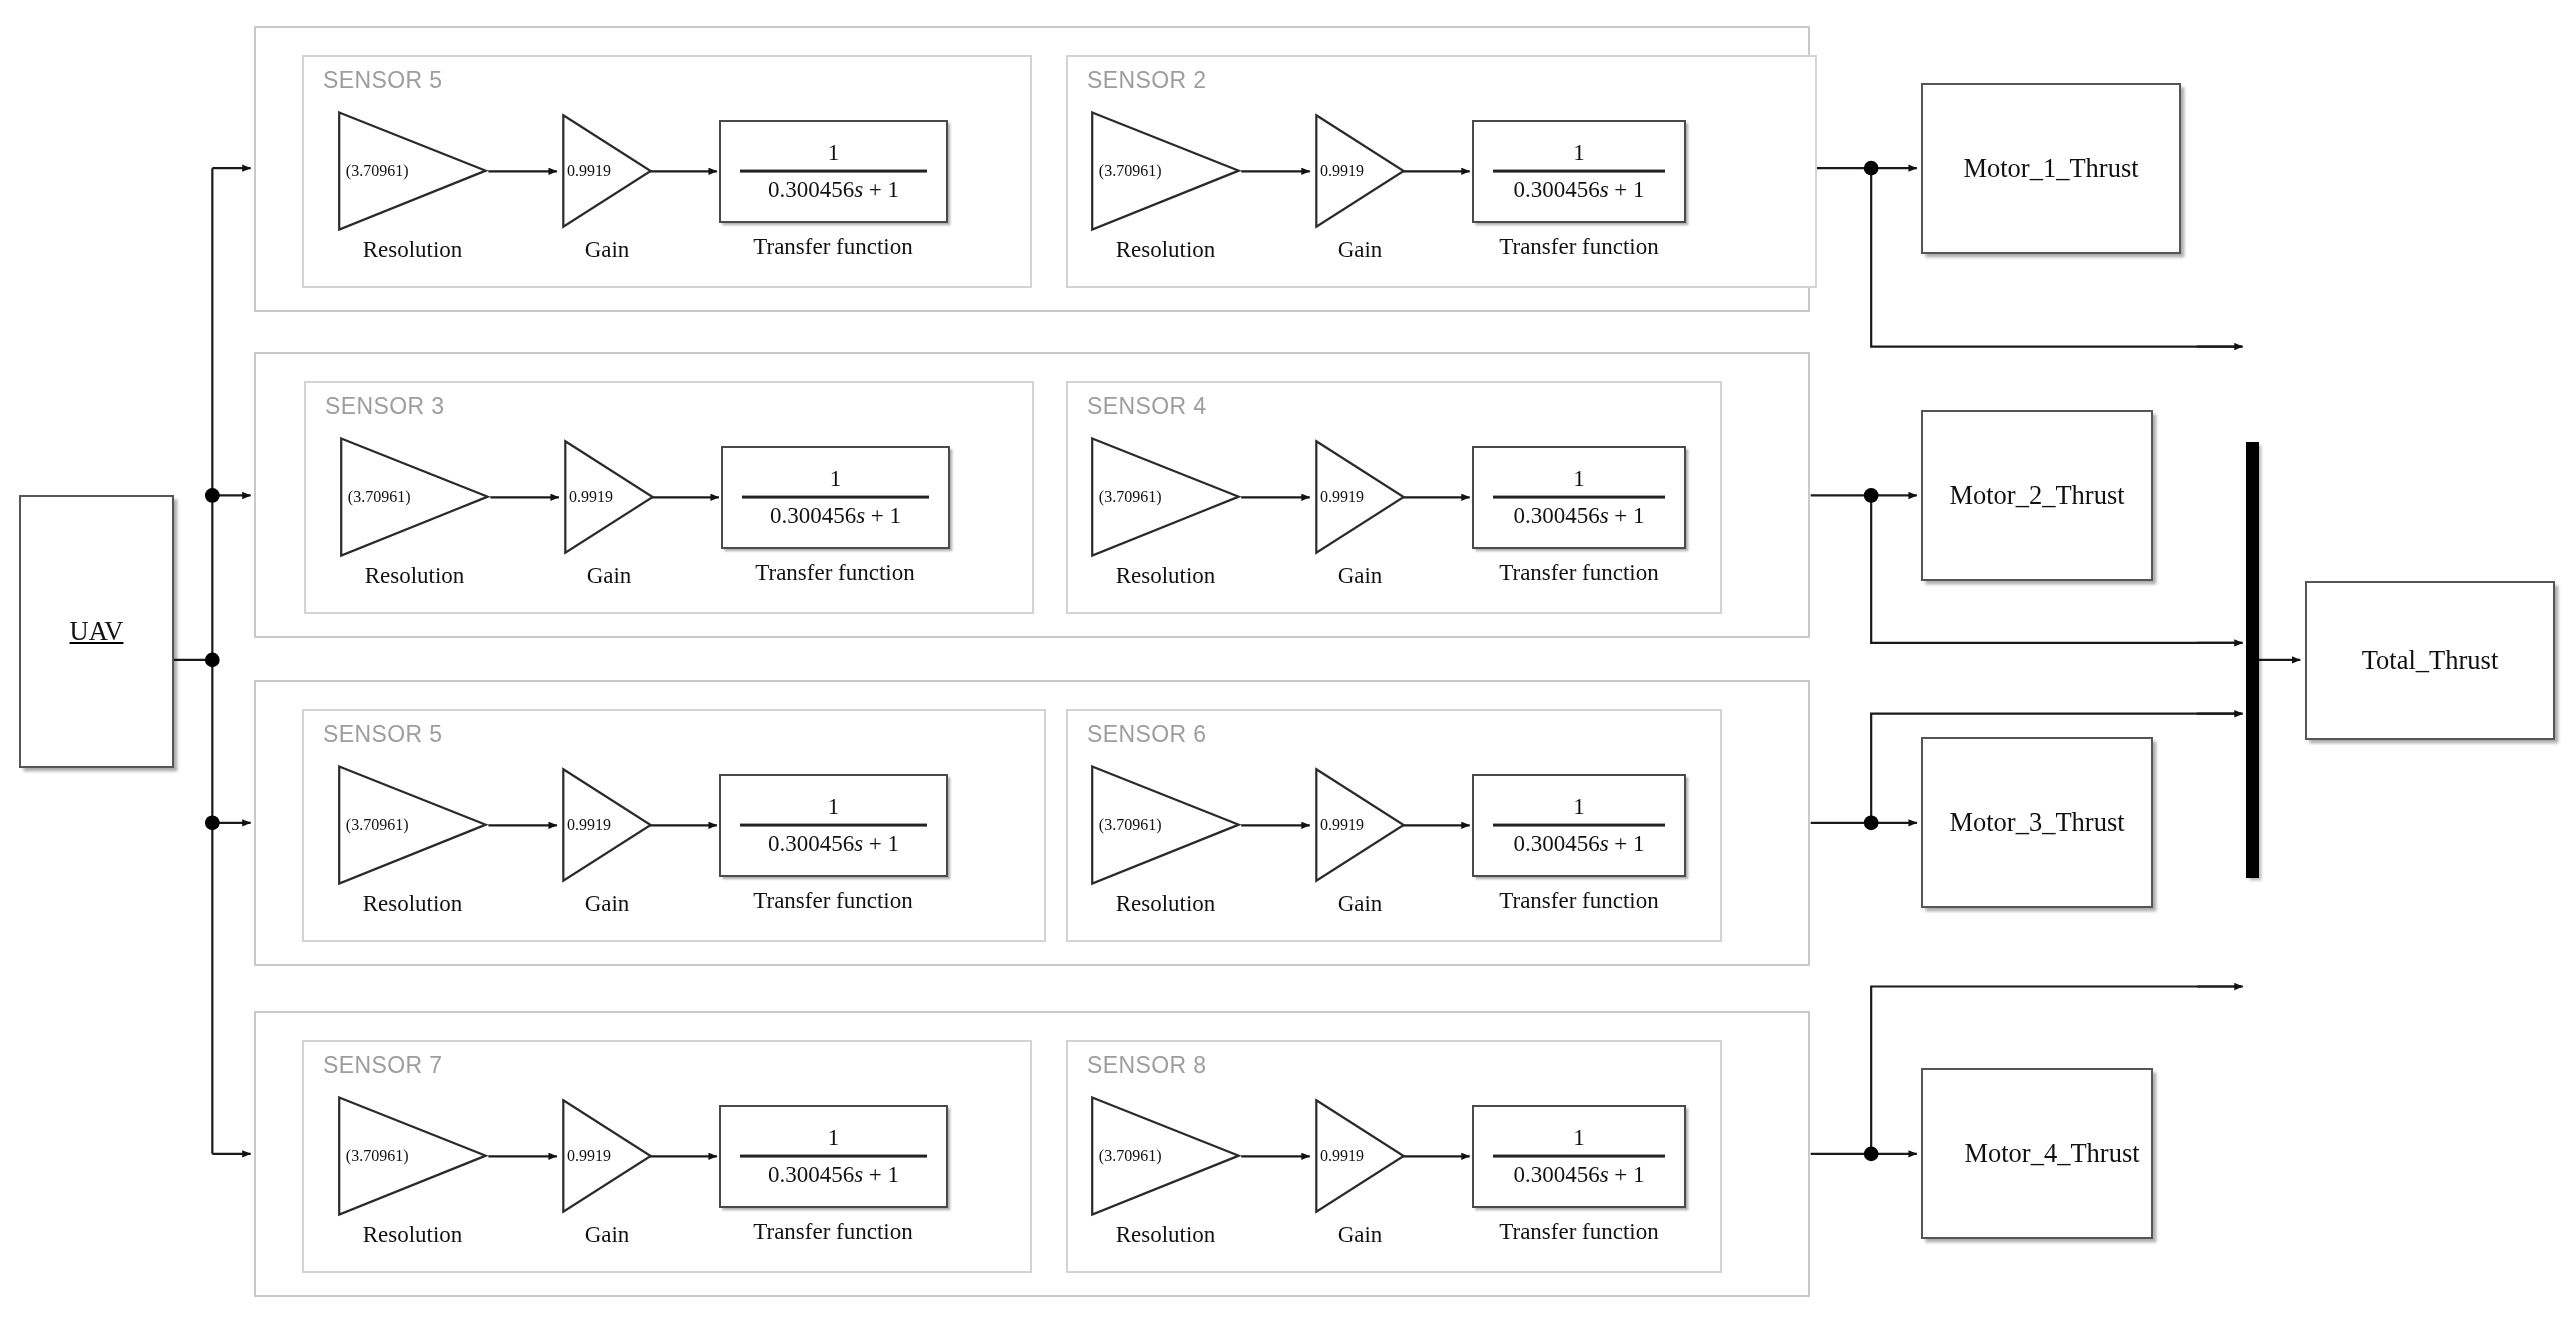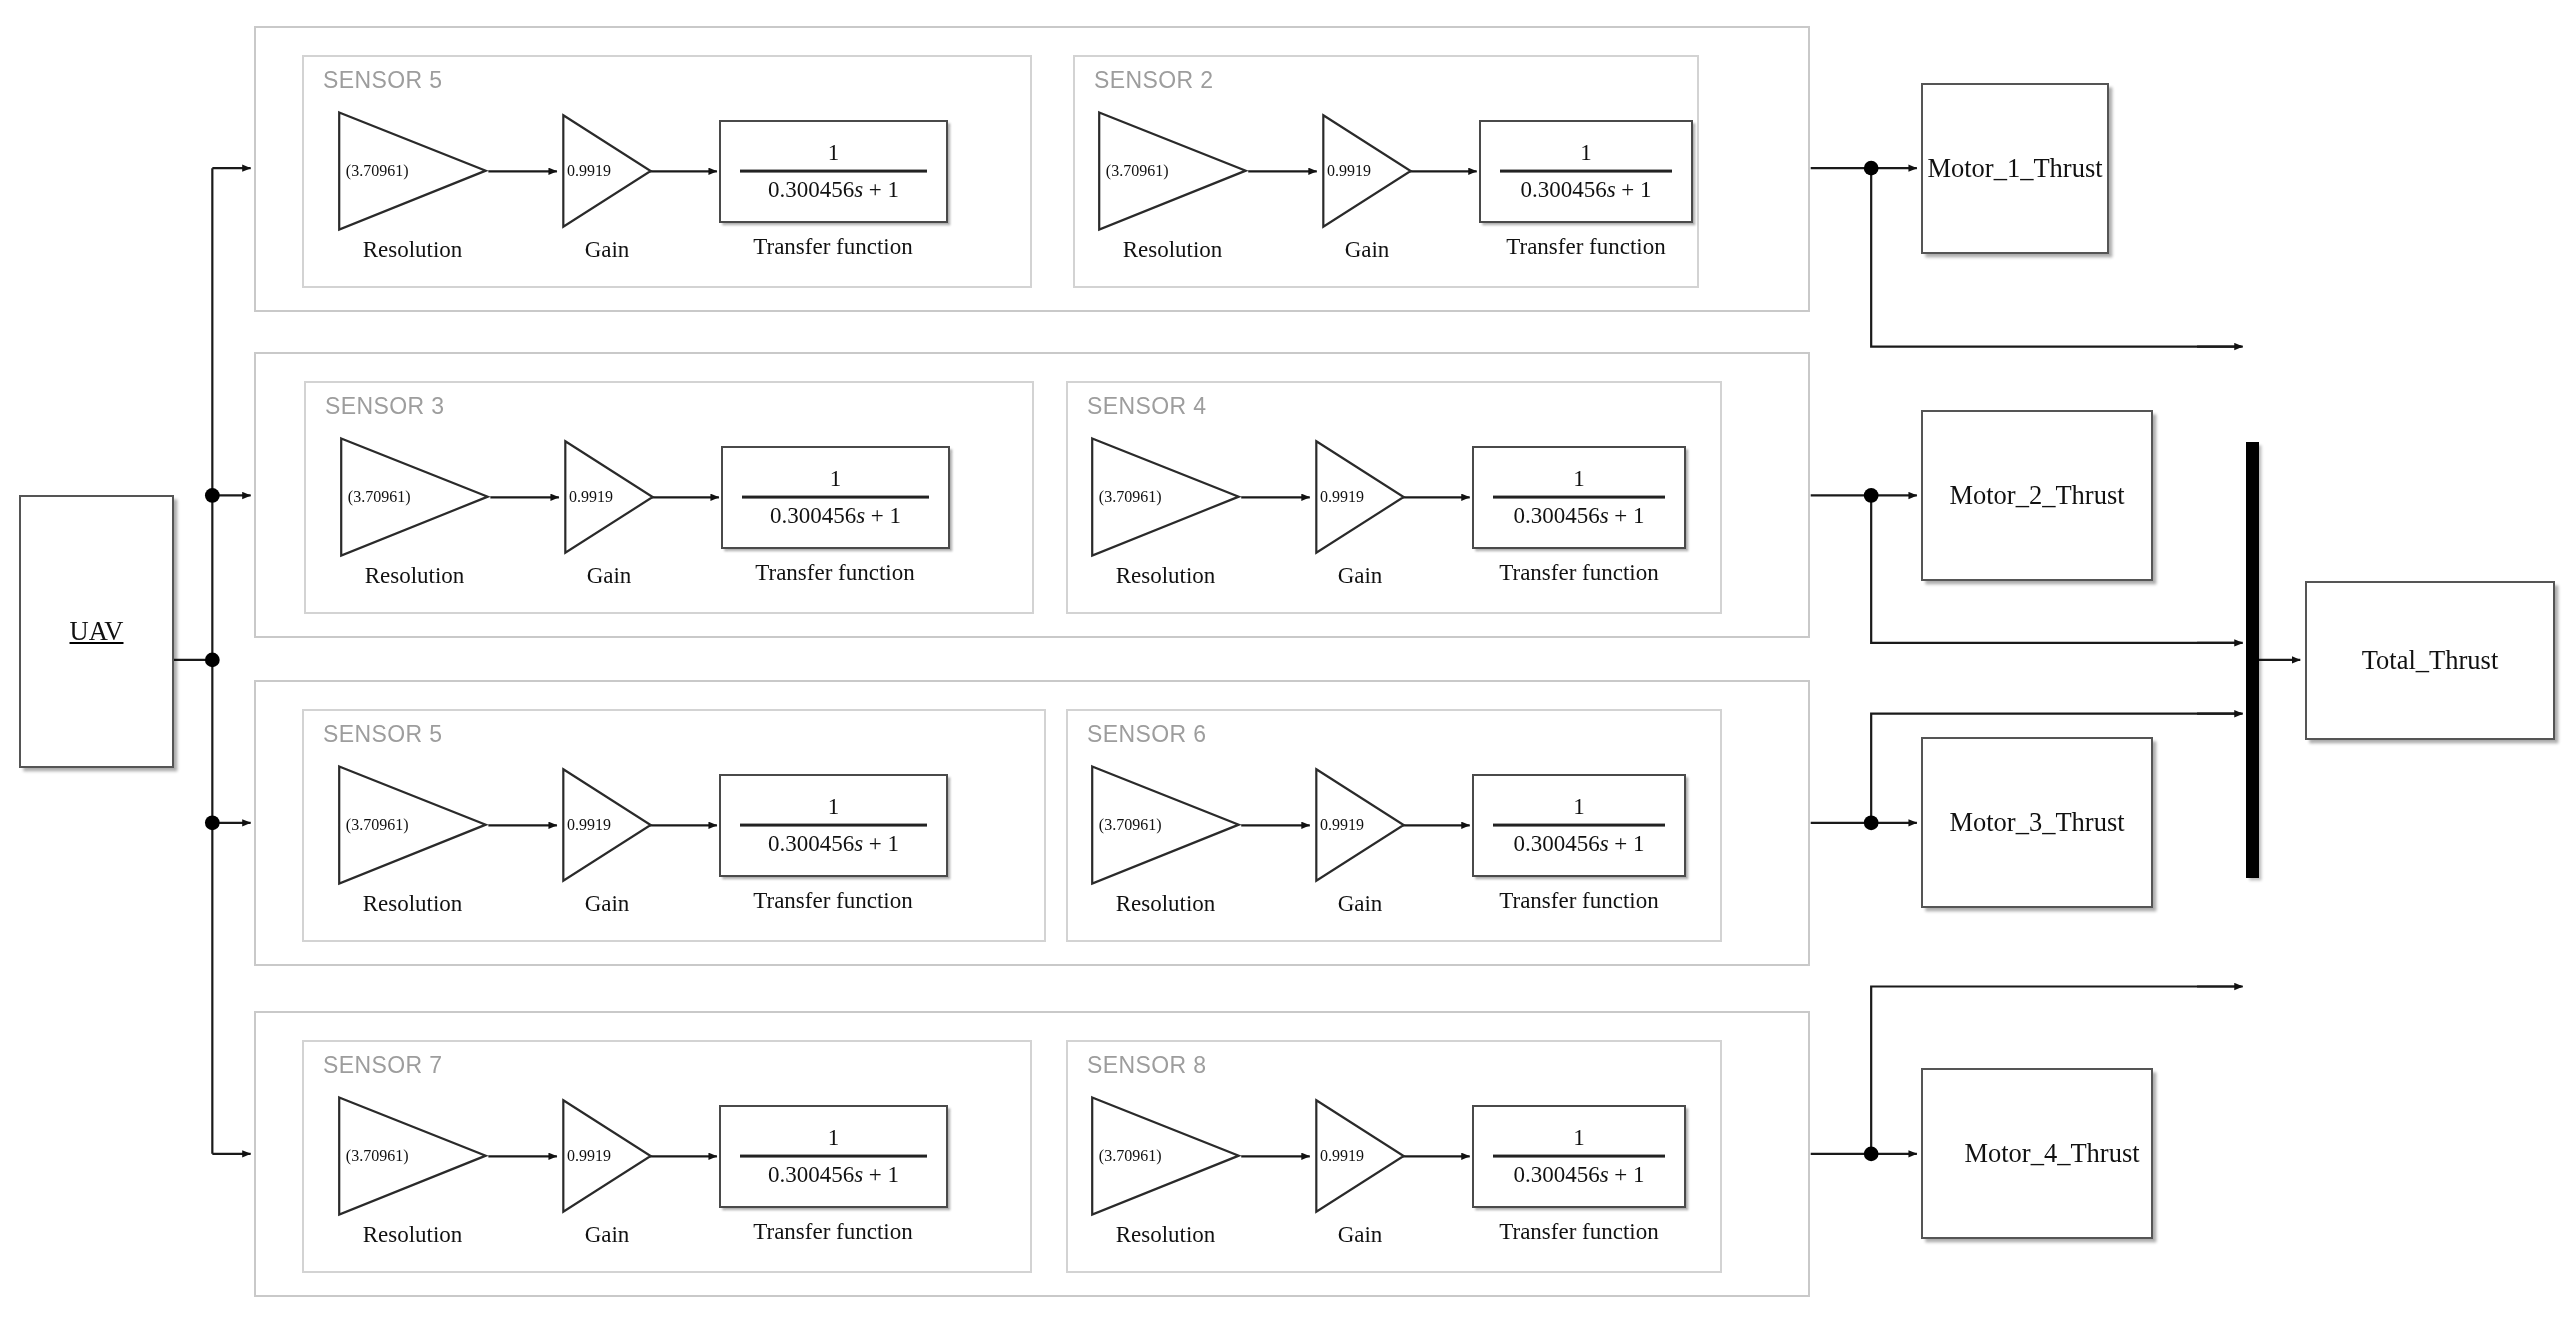--- a/index.html
+++ b/index.html
@@ -132,21 +132,21 @@
       <div class="tf-box" style="left:415px;top:63px;width:229px;height:103px;">
         <div class="frac">
           <div class="num">1</div>
           <div class="bar"></div>
           <div class="den"><span>0.300456</span><i>s</i> <span>+ 1</span></div>
         </div>
       </div>
       <div class="blk-label" style="left:529px;top:177px;">Transfer function</div>
     </div>
 
-    <div class="sensor-panel" style="left:810px;top:26.5px;width:626px;height:233px;margin-left:7px;">
+    <div class="sensor-panel" style="left:810px;top:26.5px;width:751px;height:233px;">
       <div class="sensor-title">SENSOR 2</div>
 
       <div class="tri-wrap" style="left:22px;top:53px;width:151px;height:122px;">
         <svg width="151" height="122" viewBox="0 0 205 165">
             <polygon points="3,3 202,82 3,162" fill="#fff" stroke="#2a2a2a" stroke-width="3"></polygon>
           </svg>
         <div class="tri-text">(3.70961)</div>
         <div class="blk-label" style="top:127px;">Resolution</div>
       </div>
 
@@ -370,21 +370,21 @@
         <div class="frac">
           <div class="num">1</div>
           <div class="bar"></div>
           <div class="den"><span>0.300456</span><i>s</i> <span>+ 1</span></div>
         </div>
       </div>
       <div class="blk-label" style="left:511px;top:177px;">Transfer function</div>
     </div>
   </div>
 
-  <div class="io-box" style="left:1921px;top:83px;width:188px;height:171px;">
+  <div class="io-box" style="left:1921px;top:83px;width:260px;height:171px;">
     <span>Motor_1_Thrust</span>
   </div>
 
   <div class="io-box" style="left:1921px;top:410px;width:232px;height:171px;">
     <span>Motor_2_Thrust</span>
   </div>
 
   <div class="io-box" style="left:1921px;top:737px;width:232px;height:171px;">
     <span>Motor_3_Thrust</span>
   </div>

